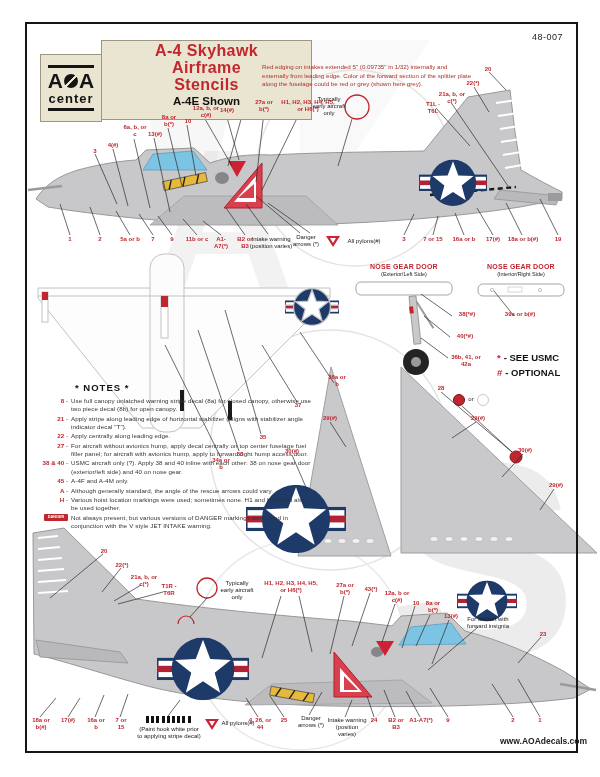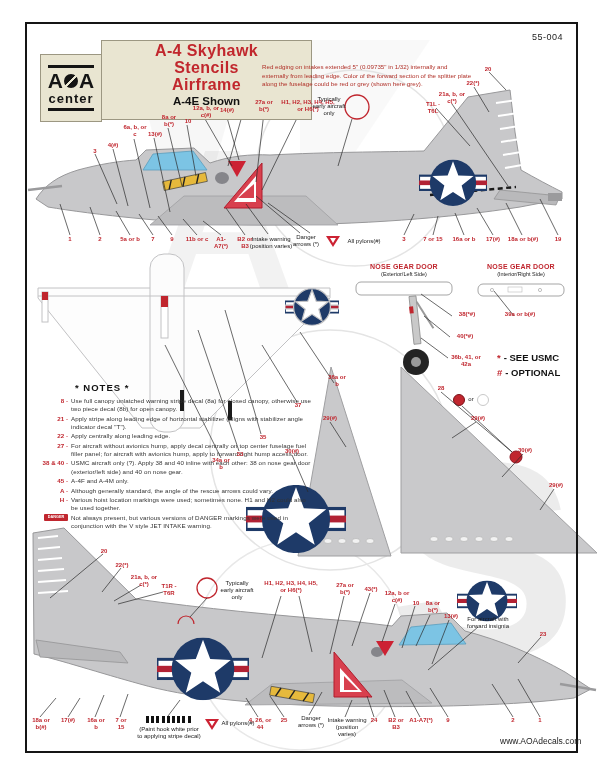--- a/index.html
+++ b/index.html
@@ -27,21 +27,21 @@
   .ngs{position:absolute;transform:translateX(-50%);color:#222;font-size:5.5px;z-index:3;white-space:nowrap}
   .legend{position:absolute;z-index:3;font-weight:bold;font-size:9.5px;color:#111;white-space:nowrap}
   .legend .sym{color:#c0262e;margin-right:3px}
   #notes{position:absolute;left:40px;top:382px;width:272px;z-index:3}
   .nheader{font-weight:bold;font-size:9.5px;letter-spacing:1px;color:#111;margin-left:35px;margin-bottom:4px}
   .nrow{display:flex;margin-bottom:1.5px}
   .nnum{width:31px;text-align:right;padding-right:3px;color:#c0262e;font-weight:bold;font-size:6.2px;flex:none;line-height:1.3}
   .ntxt{flex:1;font-size:6.2px;color:#333;line-height:1.3;letter-spacing:.1px}
   .nrow:last-child .nnum{background:#c0262e;color:#fff;font-size:3.8px;line-height:7px;text-align:center;width:24px;height:7px;margin-left:4px;margin-right:3px;border-radius:1px;padding:0;flex:none}
   .dashes{position:absolute;left:146px;top:716px;width:45px;height:7px;background:repeating-linear-gradient(90deg,#111 0 3px,transparent 3px 5.2px);z-index:3}
-  .site{position:absolute;left:500px;top:736px;font-weight:normal;font-size:8.5px;color:#222;z-index:3}
+  .site{position:absolute;left:500px;top:736px;font-weight:bold;font-size:8.5px;color:#222;z-index:3}
 </style>
 </head>
 <body>
 
 <div id="page">
 
   <div class="wm" style="left:150px;top:120px;font-size:200px">A</div>
   <div class="wm" style="left:390px;top:420px;font-size:280px;color:rgba(70,70,70,.1)">S</div>
 
   <svg id="svgl" viewBox="0 0 600 777">
@@ -259,37 +259,37 @@
         <line x1="420" y1="717" x2="406" y2="691"></line>
       <line x1="448" y1="717" x2="430" y2="688"></line>
         <line x1="513" y1="717" x2="492" y2="684"></line>
       <line x1="540" y1="717" x2="518" y2="679"></line>
       <polyline points="262,74 252,80 228,166" fill="none"></polyline>
     </g>
   </svg>
 
   <div id="border"></div>
 
-  <div class="sheetnum">55-004</div>
+  <div class="sheetnum">48-007</div>
 
   <div id="logo">
     <div class="lbar"></div>
     <div class="lrow">
         <span>A</span>
         <span class="ldot"></span>
         <span>A</span>
       </div>
     <div class="ldec">center</div>
     <div class="lbar"></div>
   </div>
 
   <div id="titlebox">
     <div class="t1">A-4 Skyhawk</div>
+    <div class="t1">Airframe</div>
     <div class="t1">Stencils</div>
-    <div class="t1">Airframe</div>
     <div class="t2">A-4E Shown</div>
   </div>
 
   <div id="intakenote">Red edging on intakes extended 5" (0.09735" in 1/32) internally and externally from leading edge.  Color of the forward section of the splitter plate along the fuselage could be red or grey (shown here grey).</div>
 
   <div class="co" style="left:95px;top:148px;width:12px">3</div>
   <div class="co" style="left:113px;top:142px;width:18px">4(#)</div>
   <div class="co" style="left:135px;top:124px;width:26px">6a, b, or c</div>
   <div class="co" style="left:155px;top:131px;width:20px">13(#)</div>
   <div class="co" style="left:169px;top:114px;width:24px">8a or b(*)</div>

